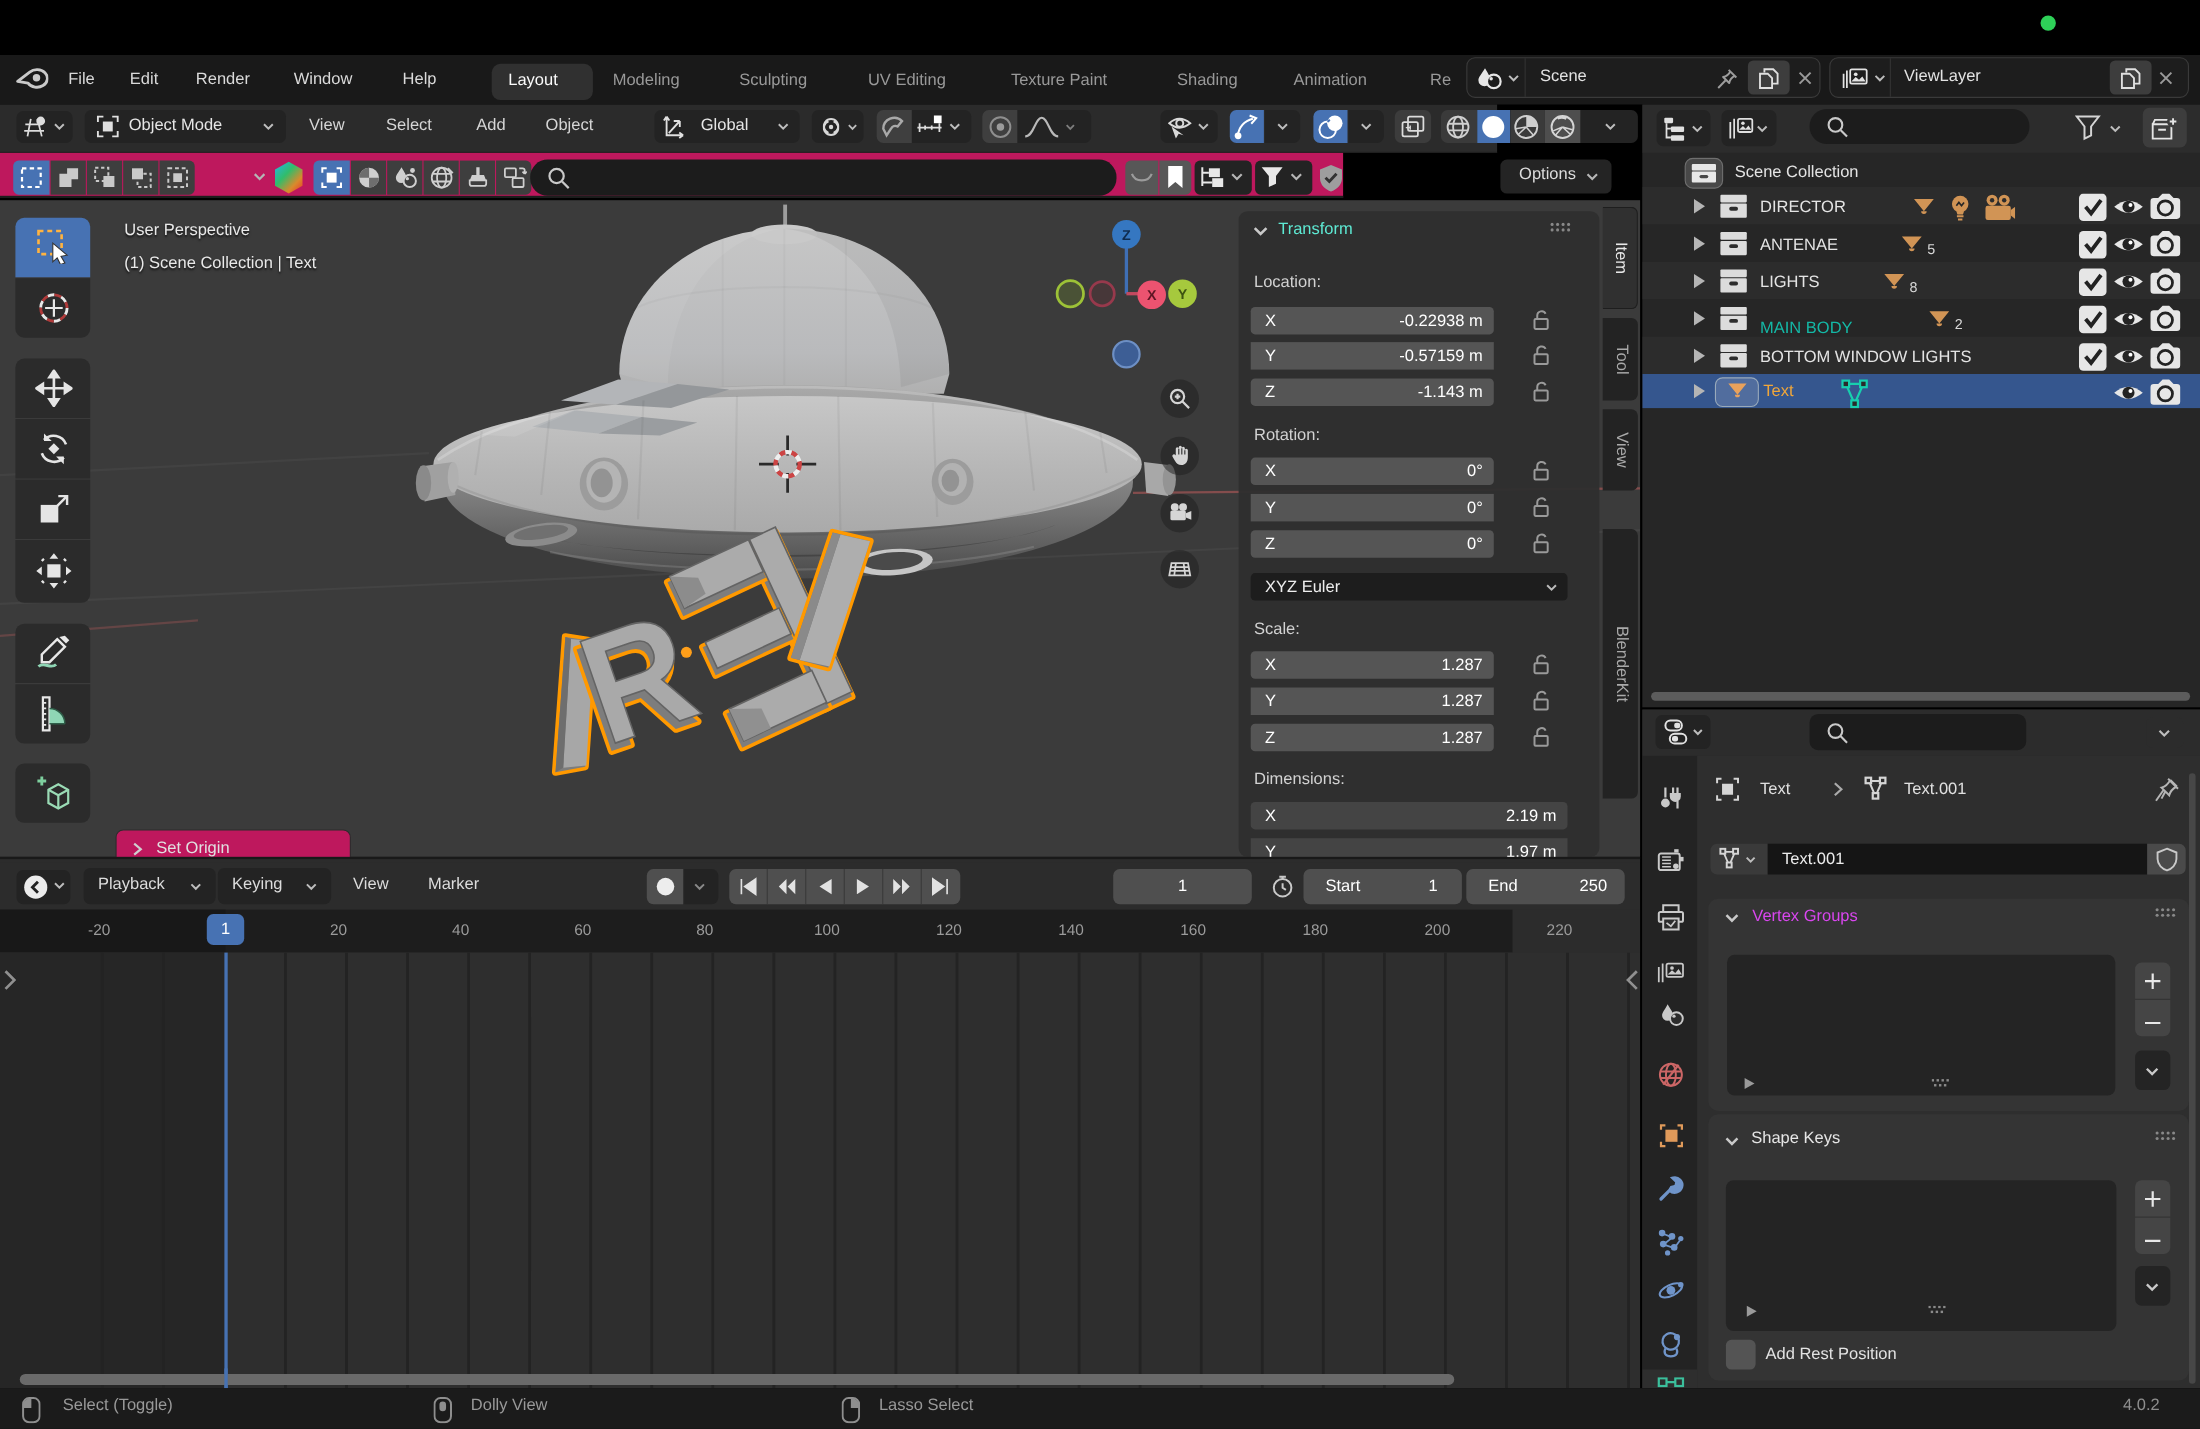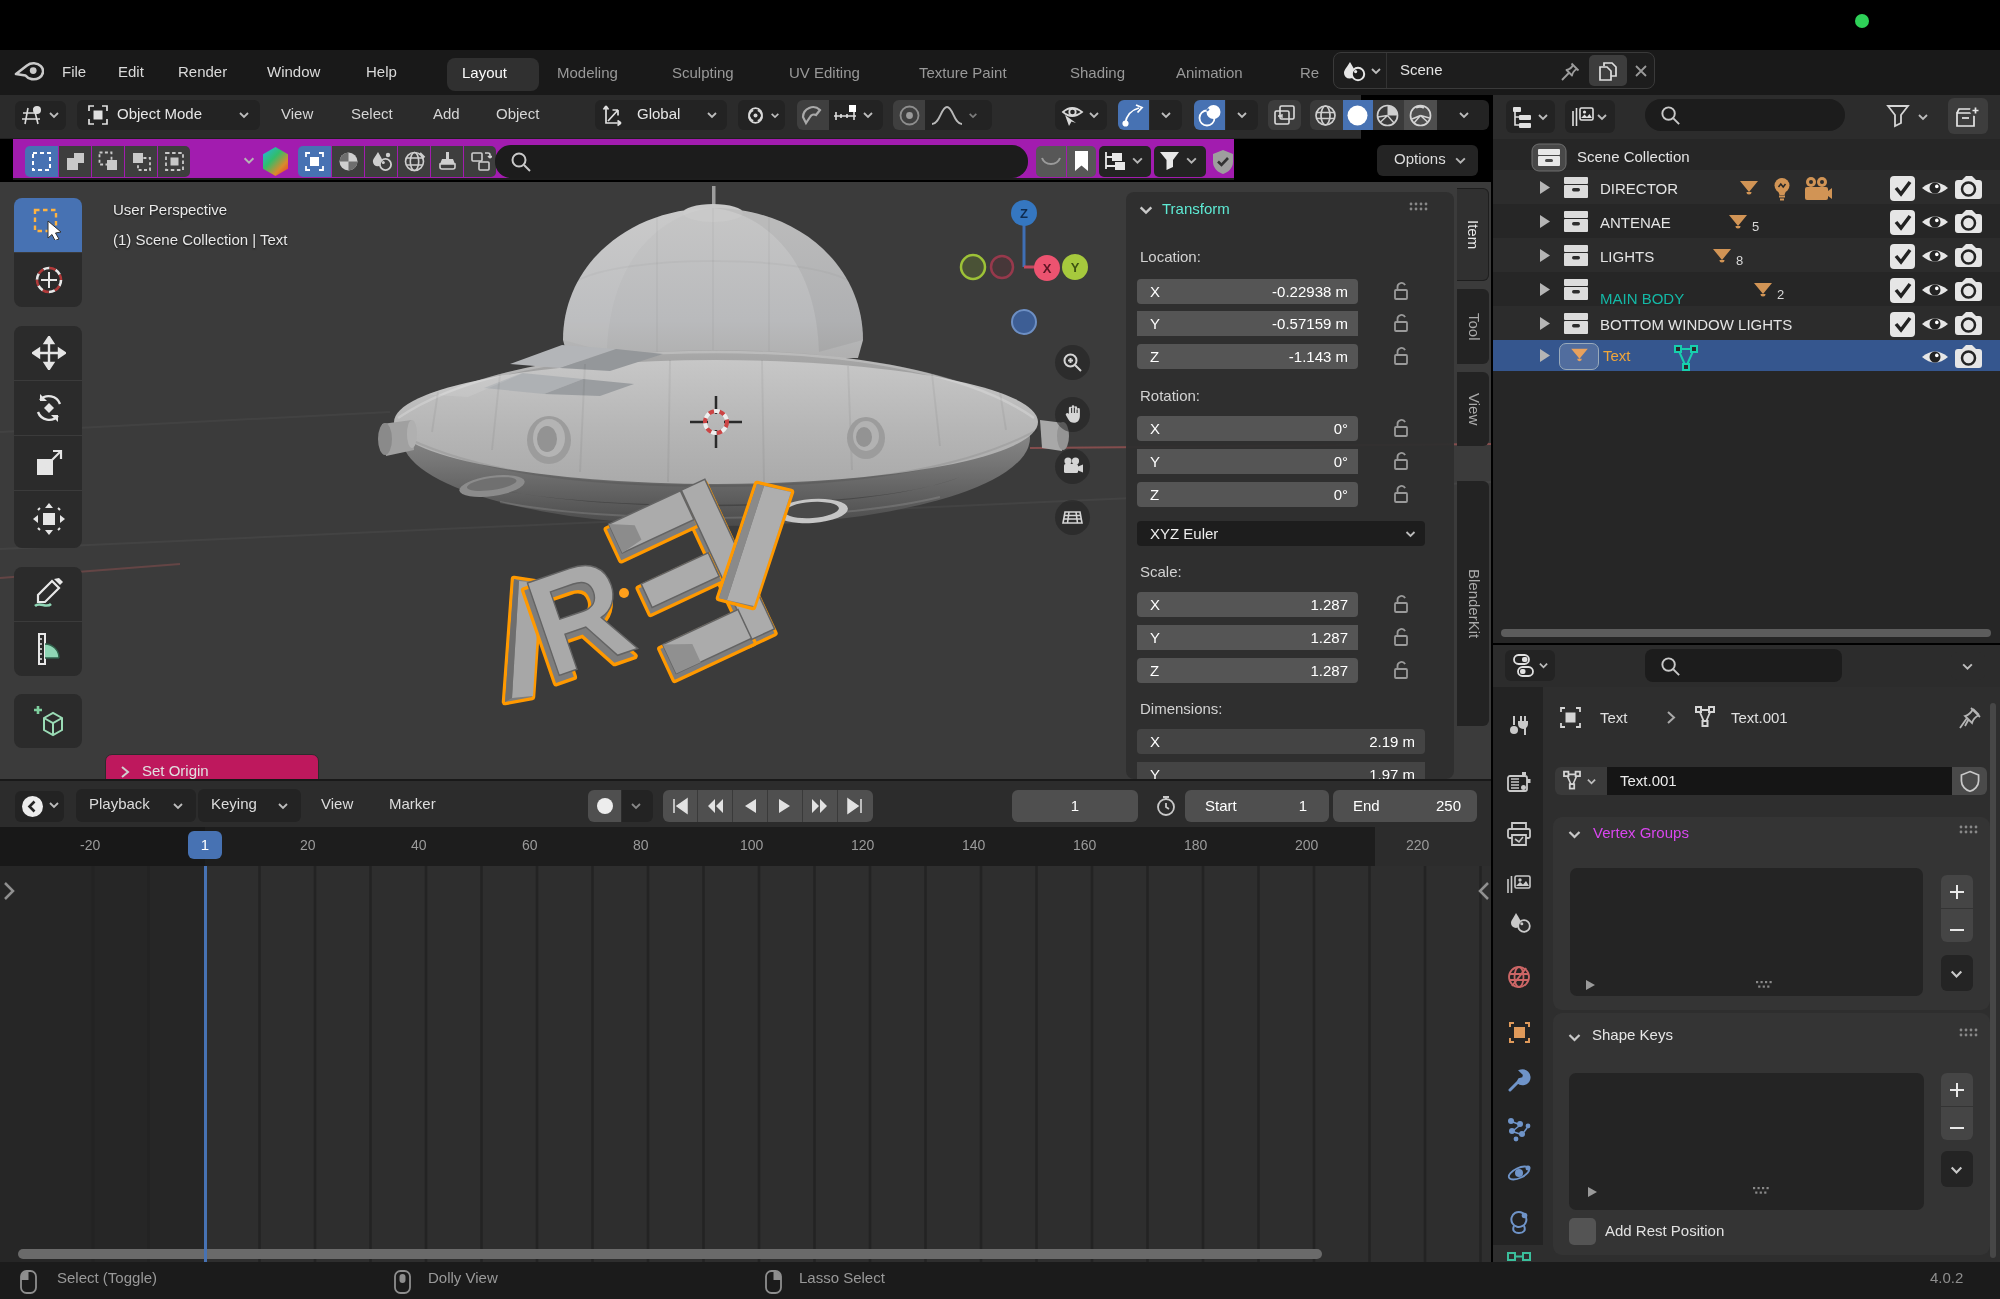--- a/index.html
+++ b/index.html
@@ -63,20 +63,45 @@
         <g fill="none" stroke="#e0e0e0" stroke-width="1.7">
           <path d="M8 7 V4 H16 L20 8 V17 H15"></path>
           <path d="M4 8 H11 L15 12 V21 H4 Z" fill="#3d3d3d"></path>
         </g>
       </svg>
     <svg class="abs" style="left:300px;top:11px" width="14" height="14" viewBox="0 0 14 14">
         <path d="M2 2 L12 12 M12 2 L2 12" stroke="#9a9a9a" stroke-width="1.8"></path>
       </svg>
   </div>
 
+  <div class="abs r8" style="left:1663px;top:2px;width:327px;height:37px;background:#1d1d1d;border:1px solid #3a3a3a">
+    <svg class="abs" style="left:9px;top:6px" width="26" height="24" viewBox="0 0 26 24">
+      <g fill="none" stroke="#e2e2e2" stroke-width="1.6">
+        <path d="M3 21 V8 M6 21 V5"></path>
+        <rect x="9" y="4" width="15" height="13" rx="1.5"></rect>
+      </g>
+      <circle cx="14" cy="8.5" r="1.7" fill="#e2e2e2"></circle>
+      <path d="M10 15 L14 11 L17 13.5 L20 10.5 L23 15 Z" fill="#e2e2e2"></path>
+    </svg>
+    <svg class="abs" style="left:39px;top:13px" width="12" height="10" viewBox="0 0 12 10">
+        <path d="M2 3 L6 7 L10 3" stroke="#bdbdbd" stroke-width="1.8" fill="none"></path>
+      </svg>
+    <div class="abs" style="left:54px;top:0;width:1px;height:35px;background:#333"></div>
+    <div class="abs" style="left:67px;top:8px;color:#e3e3e3">ViewLayer</div>
+    <div class="abs" style="left:254px;top:2px;width:38px;height:31px;background:#3d3d3d;border-radius:5px"></div>
+    <svg class="abs" style="left:261px;top:6px" width="24" height="24" viewBox="0 0 24 24">
+        <g fill="none" stroke="#e0e0e0" stroke-width="1.7">
+          <path d="M8 7 V4 H16 L20 8 V17 H15"></path>
+          <path d="M4 8 H11 L15 12 V21 H4 Z" fill="#3d3d3d"></path>
+        </g>
+      </svg>
+    <svg class="abs" style="left:298px;top:11px" width="14" height="14" viewBox="0 0 14 14">
+        <path d="M2 2 L12 12 M12 2 L2 12" stroke="#9a9a9a" stroke-width="1.8"></path>
+      </svg>
+  </div>
 </div>
 
 <div id="vph" class="abs" style="left:0;top:95px;width:1361px;height:44px;background:#2b2b2b;border-bottom:1px solid #202020">
 
   <div class="abs r6" style="left:15px;top:6px;width:51px;height:29px;background:#232323"></div>
   <svg class="abs" style="left:21px;top:9px" width="24" height="24" viewBox="0 0 24 24">
       <g stroke="#dcdcdc" stroke-width="1.6" fill="none">
         <path d="M7 4 L4 20 M13 4 L17 20 M2 9 H16 M1 15 H19"></path>
       </g>
       <circle cx="16" cy="6" r="4" fill="#dcdcdc"></circle>
@@ -216,21 +241,21 @@
   <svg class="abs" style="left:1408px;top:8px" width="25" height="25" viewBox="0 0 25 25">
       <circle cx="12.5" cy="12.5" r="10" fill="none" stroke="#d5d5d5" stroke-width="1.7"></circle>
       <path d="M8 4.5 A 9 9 0 0 1 16 4.8" stroke="#d5d5d5" stroke-width="2.4" fill="none"></path>
       <path d="M12.5 12.5 L6 20 M12.5 12.5 L19.5 19 M12.5 12.5 L4 16 M12.5 12.5 L21.5 15" stroke="#d5d5d5" stroke-width="1.4"></path>
     </svg>
   <svg class="abs" style="left:1458px;top:15px" width="12" height="10" viewBox="0 0 12 10">
       <path d="M2 3 L6 7 L10 3" stroke="#bdbdbd" stroke-width="1.8" fill="none"></path>
     </svg>
 </div>
 
-<div id="vpt" class="abs" style="left:13px;top:139px;width:1221px;height:41px;background:#a21caf;border-bottom:2px solid #1d1d1d">
+<div id="vpt" class="abs" style="left:0;top:139px;width:1221px;height:41px;background:#be185d;border-bottom:2px solid #1d1d1d">
   <div class="abs" style="left:12px;top:7px;width:33px;height:31px;background:#4772b3;border-radius:5px 0 0 5px"></div>
   <div class="abs" style="left:46px;top:7px;width:32px;height:31px;background:#3e3e3e"></div>
   <div class="abs" style="left:79px;top:7px;width:32px;height:31px;background:#3e3e3e"></div>
   <div class="abs" style="left:112px;top:7px;width:32px;height:31px;background:#3e3e3e"></div>
   <div class="abs" style="left:145px;top:7px;width:32px;height:31px;background:#3e3e3e;border-radius:0 5px 5px 0"></div>
   <svg class="abs" style="left:17px;top:11px" width="23" height="23" viewBox="0 0 23 23">
       <rect x="3" y="3" width="17" height="17" fill="none" stroke="#fff" stroke-width="2" stroke-dasharray="4 3"></rect>
     </svg>
   <svg class="abs" style="left:51px;top:11px" width="23" height="23" viewBox="0 0 23 23">
       <path d="M3 8 H10 V3 H20 V13 H14 V20 H3 Z" fill="#c9c9c9"></path>

